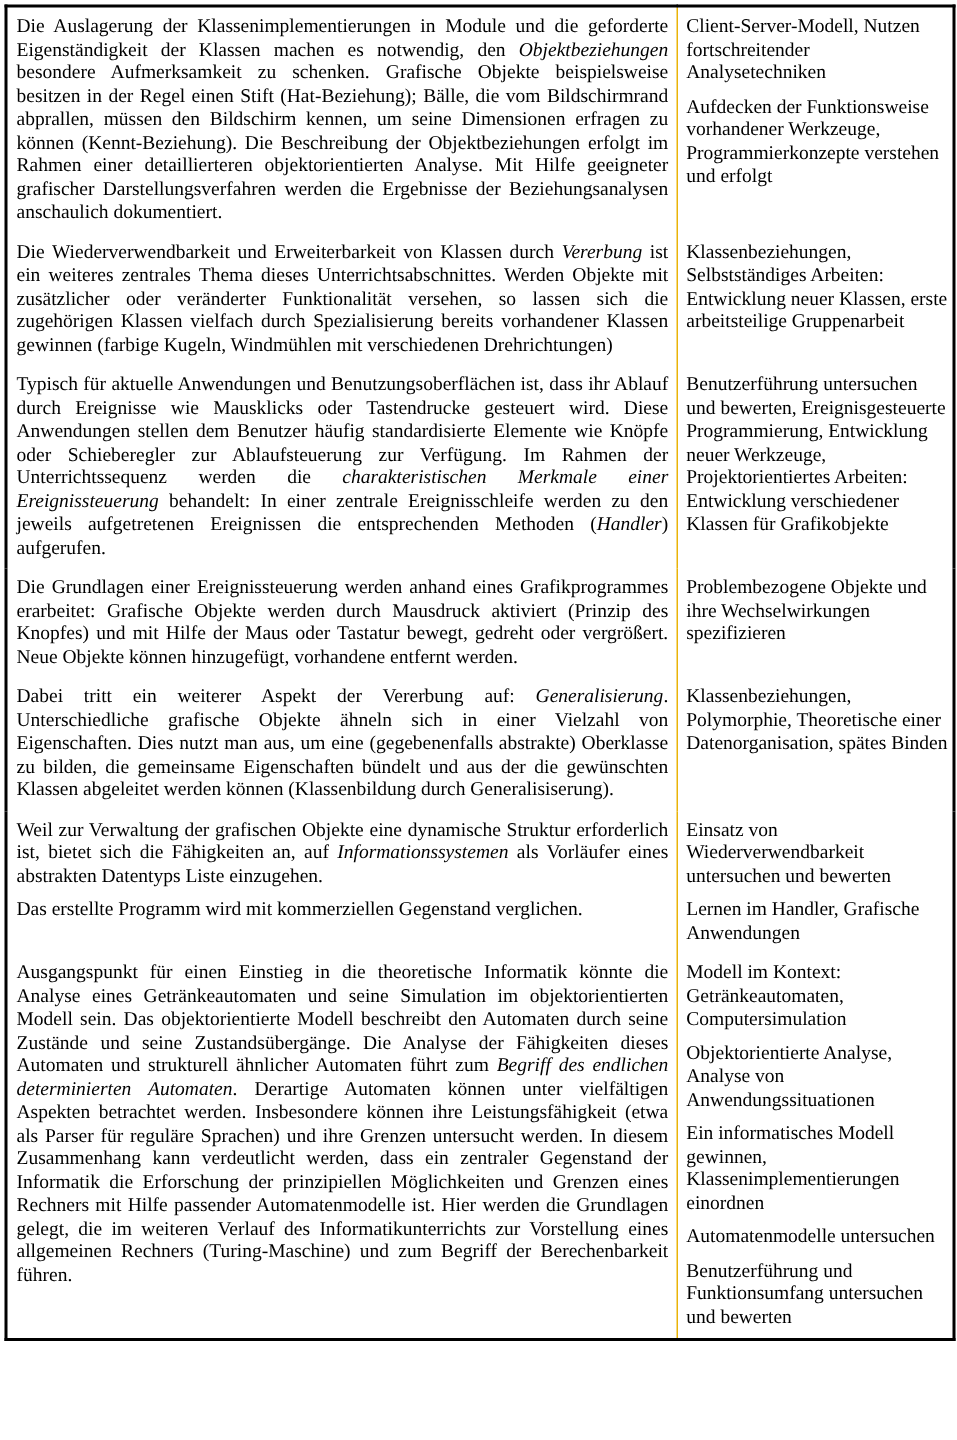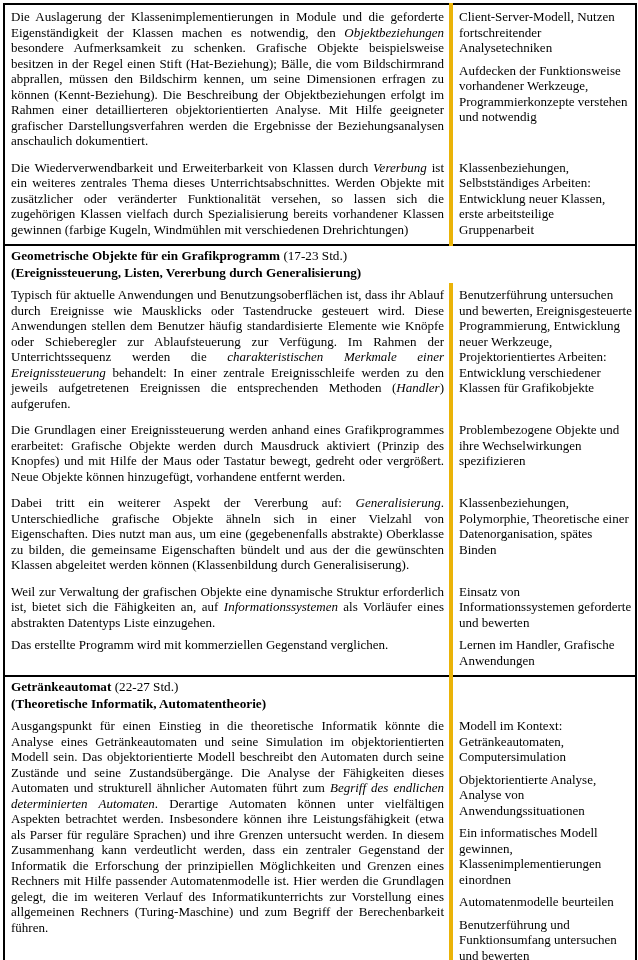--- a/index.html
+++ b/index.html
@@ -12,21 +12,21 @@
   table.doc {
     border-collapse: collapse;
     table-layout: fixed;
     width: 632px;
     margin: 3px;
     border: 2px solid #000000;
   }
   col.c-left  { width: 447px; }
   col.c-right { width: 185px; }
   td { vertical-align: top; padding: 0; }
-  td.lcell { border-right: 4px solid #eab308; padding: 4px 5px 0 6px; }
+  td.lcell { border-right: 1px solid #eab308; padding: 4px 5px 0 6px; }
   td.rcell { padding: 4px 3px 0 6px; margin-left: 20px; }
   tr.sec-top td { border-top: 2px solid #000000; }
   p { margin: 0 0 7px 0; font-size: 13px; line-height: 15.5px; }
   p.para { text-align: justify; hyphens: auto; }
   p.note { text-align: left; }
   td.hcell { padding: 2px 5px 2px 6px; }
   p.htitle, p.hsub { margin: 0; font-size: 13.2px; line-height: 16.5px; text-align: left; }
   .bd { font-weight: bold; }
   .it { font-style: italic; }
 </style>
@@ -39,38 +39,32 @@
     <col class="c-right">
   </colgroup>
   <tbody>
 
     <tr>
       <td class="lcell">
         <p class="para"><span>Die Auslagerung der Klassenimplementierungen in Module und die geforderte Eigenständigkeit der Klassen machen es notwendig, den </span><span class="it">Objektbeziehungen</span><span> besondere Aufmerksamkeit zu schenken. Grafische Objekte beispielsweise besitzen in der Regel einen Stift (Hat-Beziehung); Bälle, die vom Bildschirmrand abprallen, müssen den Bildschirm kennen, um seine Dimensionen erfragen zu können (Kennt-Beziehung). Die Beschreibung der Objektbeziehungen erfolgt im Rahmen einer detaillierteren objektorientierten Analyse. Mit Hilfe geeigneter grafischer Darstellungsverfahren werden die Ergebnisse der Beziehungsanalysen anschaulich dokumentiert.</span></p>
       </td>
       <td class="rcell">
         <p class="note">Client-Server-Modell, Nutzen fortschreitender Analysetechniken</p>
-        <p class="note">Aufdecken der Funktionsweise vorhandener Werkzeuge, Programmierkonzepte verstehen und notwendig</p>
+        <p class="note">Aufdecken der Funktionsweise vorhandener Werkzeuge, Programmierkonzepte verstehen und erfolgt</p>
       </td>
     </tr>
     <tr>
       <td class="lcell">
         <p class="para"><span>Die Wiederverwendbarkeit und Erweiterbarkeit von Klassen durch </span><span class="it">Vererbung</span><span> ist ein weiteres zentrales Thema dieses Unterrichtsabschnittes. Werden Objekte mit zusätzlicher oder veränderter Funktionalität versehen, so lassen sich die zugehörigen Klassen vielfach durch Spezialisierung bereits vorhandener Klassen gewinnen (farbige Kugeln, Windmühlen mit verschiedenen Drehrichtungen)</span></p>
       </td>
       <td class="rcell">
         <p class="note">Klassenbeziehungen, Selbstständiges Arbeiten: Entwicklung neuer Klassen, erste arbeitsteilige Gruppenarbeit</p>
       </td>
     </tr>
 
-    <tr class="sec-top">
-      <td class="hcell" colspan="2">
-        <p class="htitle"><span class="bd">Geometrische Objekte für ein Grafikprogramm</span><span> (17-23 Std.)</span></p>
-        <p class="hsub"><span class="bd">(Ereignissteuerung, Listen, Vererbung durch Generalisierung)</span></p>
-      </td>
-    </tr>
 
     <tr>
       <td class="lcell">
         <p class="para"><span>Typisch für aktuelle Anwendungen und Benutzungsoberflächen ist, dass ihr Ablauf durch Ereignisse wie Mausklicks oder Tastendrucke gesteuert wird. Diese Anwendungen stellen dem Benutzer häufig standardisierte Elemente wie Knöpfe oder Schieberegler zur Ablaufsteuerung zur Verfügung. Im Rahmen der Unterrichtssequenz werden die </span><span class="it">charakteristischen Merkmale einer Ereignissteuerung</span><span> behandelt: In einer zentrale Ereignisschleife werden zu den jeweils aufgetretenen Ereignissen die entsprechenden Methoden (</span><span class="it">Handler</span><span>) aufgerufen.</span></p>
       </td>
       <td class="rcell">
         <p class="note">Benutzerführung untersuchen und bewerten, Ereignisgesteuerte Programmierung, Entwicklung neuer Werkzeuge, Projektorientiertes Arbeiten: Entwicklung verschiedener Klassen für Grafikobjekte</p>
       </td>
     </tr>
     <tr>
@@ -88,40 +82,33 @@
       <td class="rcell">
         <p class="note">Klassenbeziehungen, Polymorphie, Theoretische einer Datenorganisation, spätes Binden</p>
       </td>
     </tr>
     <tr>
       <td class="lcell">
         <p class="para"><span>Weil zur Verwaltung der grafischen Objekte eine dynamische Struktur erforderlich ist, bietet sich die Fähigkeiten an, auf </span><span class="it">Informationssystemen</span><span> als Vorläufer eines abstrakten Datentyps Liste einzugehen.</span></p>
         <p class="para"><span>Das erstellte Programm wird mit kommerziellen Gegenstand verglichen.</span></p>
       </td>
       <td class="rcell">
-        <p class="note">Einsatz von Informationssystemen geforderte und bewerten</p>
+        <p class="note">Einsatz von Wiederverwendbarkeit untersuchen und bewerten</p>
         <p class="note">Lernen im Handler, Grafische Anwendungen</p>
       </td>
     </tr>
 
-    <tr class="sec-top">
-      <td class="lcell hcell">
-        <p class="htitle"><span class="bd">Getränkeautomat</span><span> (22-27 Std.)</span></p>
-        <p class="hsub"><span class="bd">(Theoretische Informatik, Automatentheorie)</span></p>
-      </td>
-      <td class="rcell"></td>
-    </tr>
 
     <tr>
       <td class="lcell">
         <p class="para"><span>Ausgangspunkt für einen Einstieg in die theoretische Informatik könnte die Analyse eines Getränkeautomaten und seine Simulation im objektorientierten Modell sein. Das objektorientierte Modell beschreibt den Automaten durch seine Zustände und seine Zustandsübergänge. Die Analyse der Fähigkeiten dieses Automaten und strukturell ähnlicher Automaten führt zum </span><span class="it">Begriff des endlichen determinierten Automaten</span><span>. Derartige Automaten können unter vielfältigen Aspekten betrachtet werden. Insbesondere können ihre Leistungsfähigkeit (etwa als Parser für reguläre Sprachen) und ihre Grenzen untersucht werden. In diesem Zusammenhang kann verdeutlicht werden, dass ein zentraler Gegenstand der Informatik die Erforschung der prinzipiellen Möglichkeiten und Grenzen eines Rechners mit Hilfe passender Automatenmodelle ist. Hier werden die Grundlagen gelegt, die im weiteren Verlauf des Informatikunterrichts zur Vorstellung eines allgemeinen Rechners (Turing-Maschine) und zum Begriff der Berechenbarkeit führen.</span></p>
       </td>
       <td class="rcell">
         <p class="note">Modell im Kontext: Getränkeautomaten, Computersimulation</p>
         <p class="note">Objektorientierte Analyse, Analyse von Anwendungssituationen</p>
         <p class="note">Ein informatisches Modell gewinnen, Klassenimplementierungen einordnen</p>
-        <p class="note">Automatenmodelle beurteilen</p>
+        <p class="note">Automatenmodelle untersuchen</p>
         <p class="note">Benutzerführung und Funktionsumfang untersuchen und bewerten</p>
       </td>
     </tr>
 
   </tbody>
 </table>
 
 </body></html>

